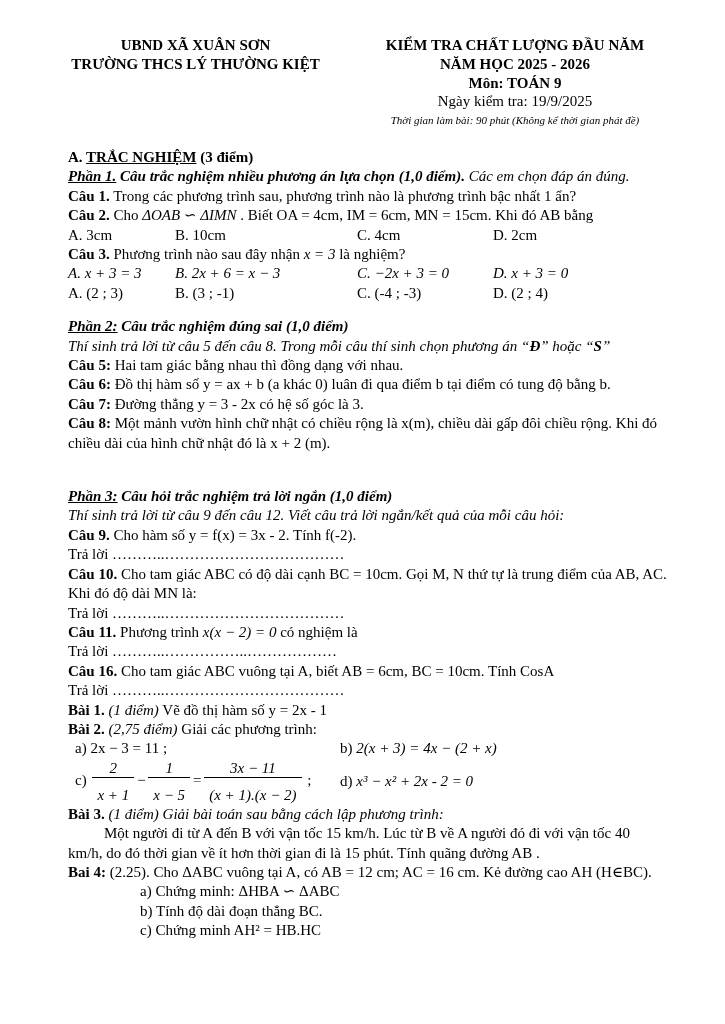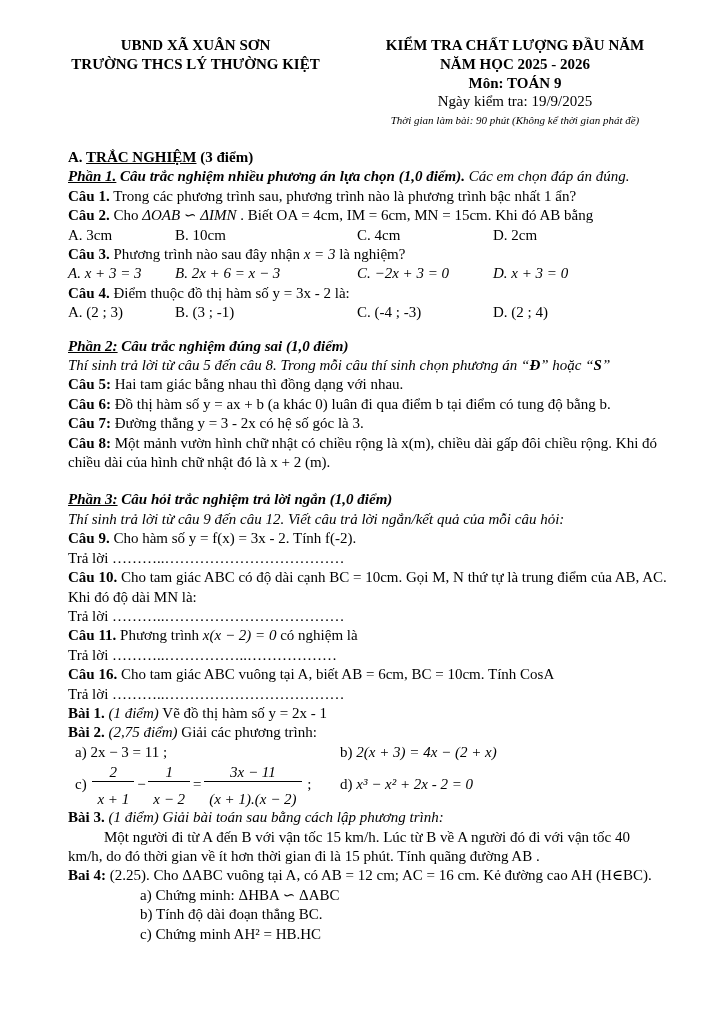--- a/index.html
+++ b/index.html
@@ -15,21 +15,21 @@
   .header-left{width:255px;text-align:center;}
   .header-right{width:352px;margin-left:auto;text-align:center;}
   .header .ln{line-height:18.8px;white-space:nowrap;}
   .time-line{font-size:11px;}
   .optrow{display:flex;line-height:19.4px;}
   .opt-a{width:107px;}
   .opt-b{width:182px;}
   .opt-c{width:136px;}
   .opt-d{flex:1;}
   .gap14{margin-top:14px;}
-  .gap18{margin-top:18px;}
+  .gap18{margin-top:34px;}
   .tworow{display:flex;line-height:19.4px;}
   .col-l{width:265px;padding-left:7px;}
   .col-r{flex:1;}
   .fracrow{display:flex;align-items:center;height:46px;}
   .frac{display:inline-flex;flex-direction:column;text-align:center;
         vertical-align:middle;margin:0 2px;}
   .frac .fnum{border-bottom:1.2px solid #000;padding:0 5px;line-height:18px;}
   .frac .fden{padding:0 5px;line-height:18px;margin-top:8px;}
   .indent1{padding-left:36px;}
   .sub{padding-left:72px;}
@@ -79,23 +79,20 @@
   <div class="ln">
     <span class="b">Câu 3.</span><span> Phương trình nào sau đây nhận </span><span class="m">x = 3</span><span> là nghiệm?</span>
   </div>
   <div class="optrow">
     <span class="opt-a m">A. x + 3 = 3</span>
     <span class="opt-b m">B. 2x + 6 = x − 3</span>
     <span class="opt-c m">C. −2x + 3 = 0</span>
     <span class="opt-d m">D. x + 3 = 0</span>
   </div>
 
-  <div class="ln">
-    <span class="b">Câu 4.</span><span> Điểm thuộc đồ thị hàm số y = 3x - 2 là:</span>
-  </div>
   <div class="optrow">
     <span class="opt-a">A. (2 ; 3)</span>
     <span class="opt-b">B. (3 ; -1)</span>
     <span class="opt-c">C. (-4 ; -3)</span>
     <span class="opt-d">D. (2 ; 4)</span>
   </div>
 
   <div class="ln gap14">
     <span class="b i u">Phần 2:</span><span class="b i"> Câu trắc nghiệm đúng sai (1,0 điểm)</span>
   </div>
@@ -152,21 +149,21 @@
     <span class="col-l">a) 2x − 3 = 11 ;</span>
     <span class="col-r"><span>b) </span><span class="m">2(x + 3) = 4x − (2 + x)</span></span>
   </div>
   <div class="tworow fracrow">
     <span class="col-l">
       <span>c) </span><span class="frac">
           <span class="fnum m">2</span>
           <span class="fden m">x + 1</span>
         </span><span class="m">−</span><span class="frac">
           <span class="fnum m">1</span>
-          <span class="fden m">x − 2</span>
+          <span class="fden m">x − 5</span>
         </span><span class="m">=</span><span class="frac">
           <span class="fnum m">3x − 11</span>
           <span class="fden m">(x + 1).(x − 2)</span>
         </span><span> ;</span>
     </span>
     <span class="col-r"><span>d) </span><span class="m">x³ − x² + 2x - 2 = 0</span></span>
   </div>
 
   <div class="ln">
     <span class="b">Bài 3.</span><span class="i"> (1 điểm) Giải bài toán sau bằng cách lập phương trình:</span>

